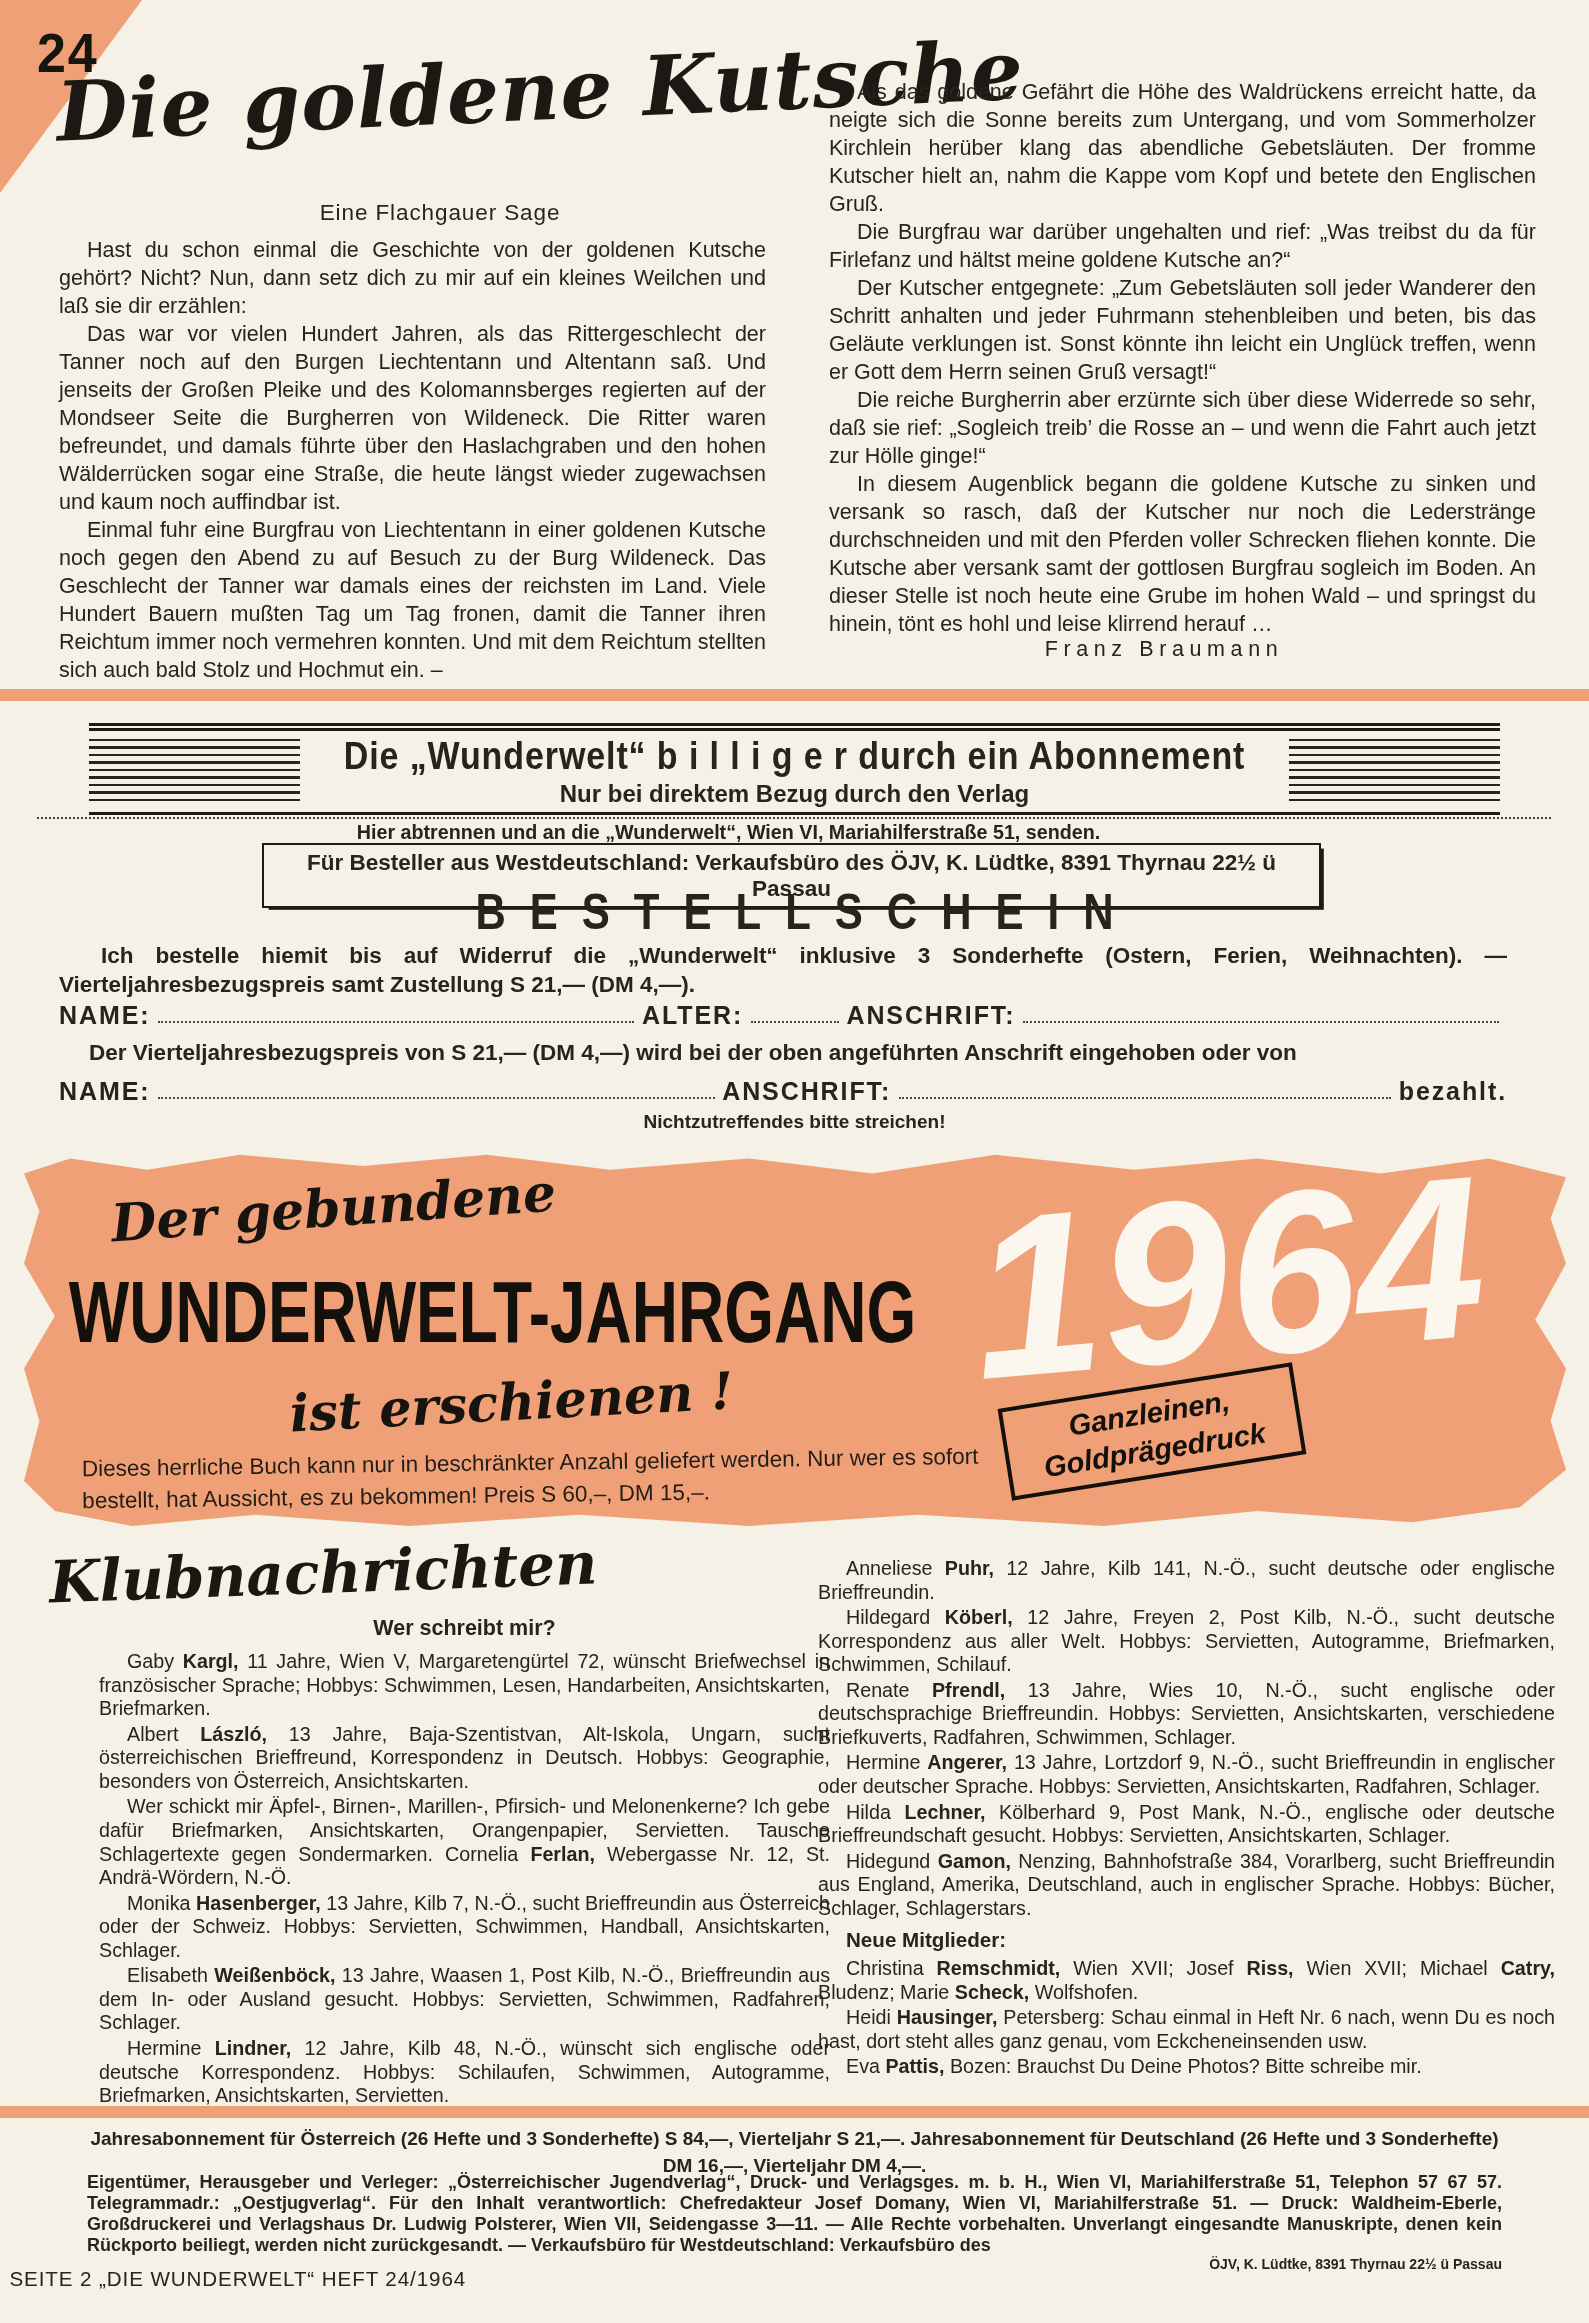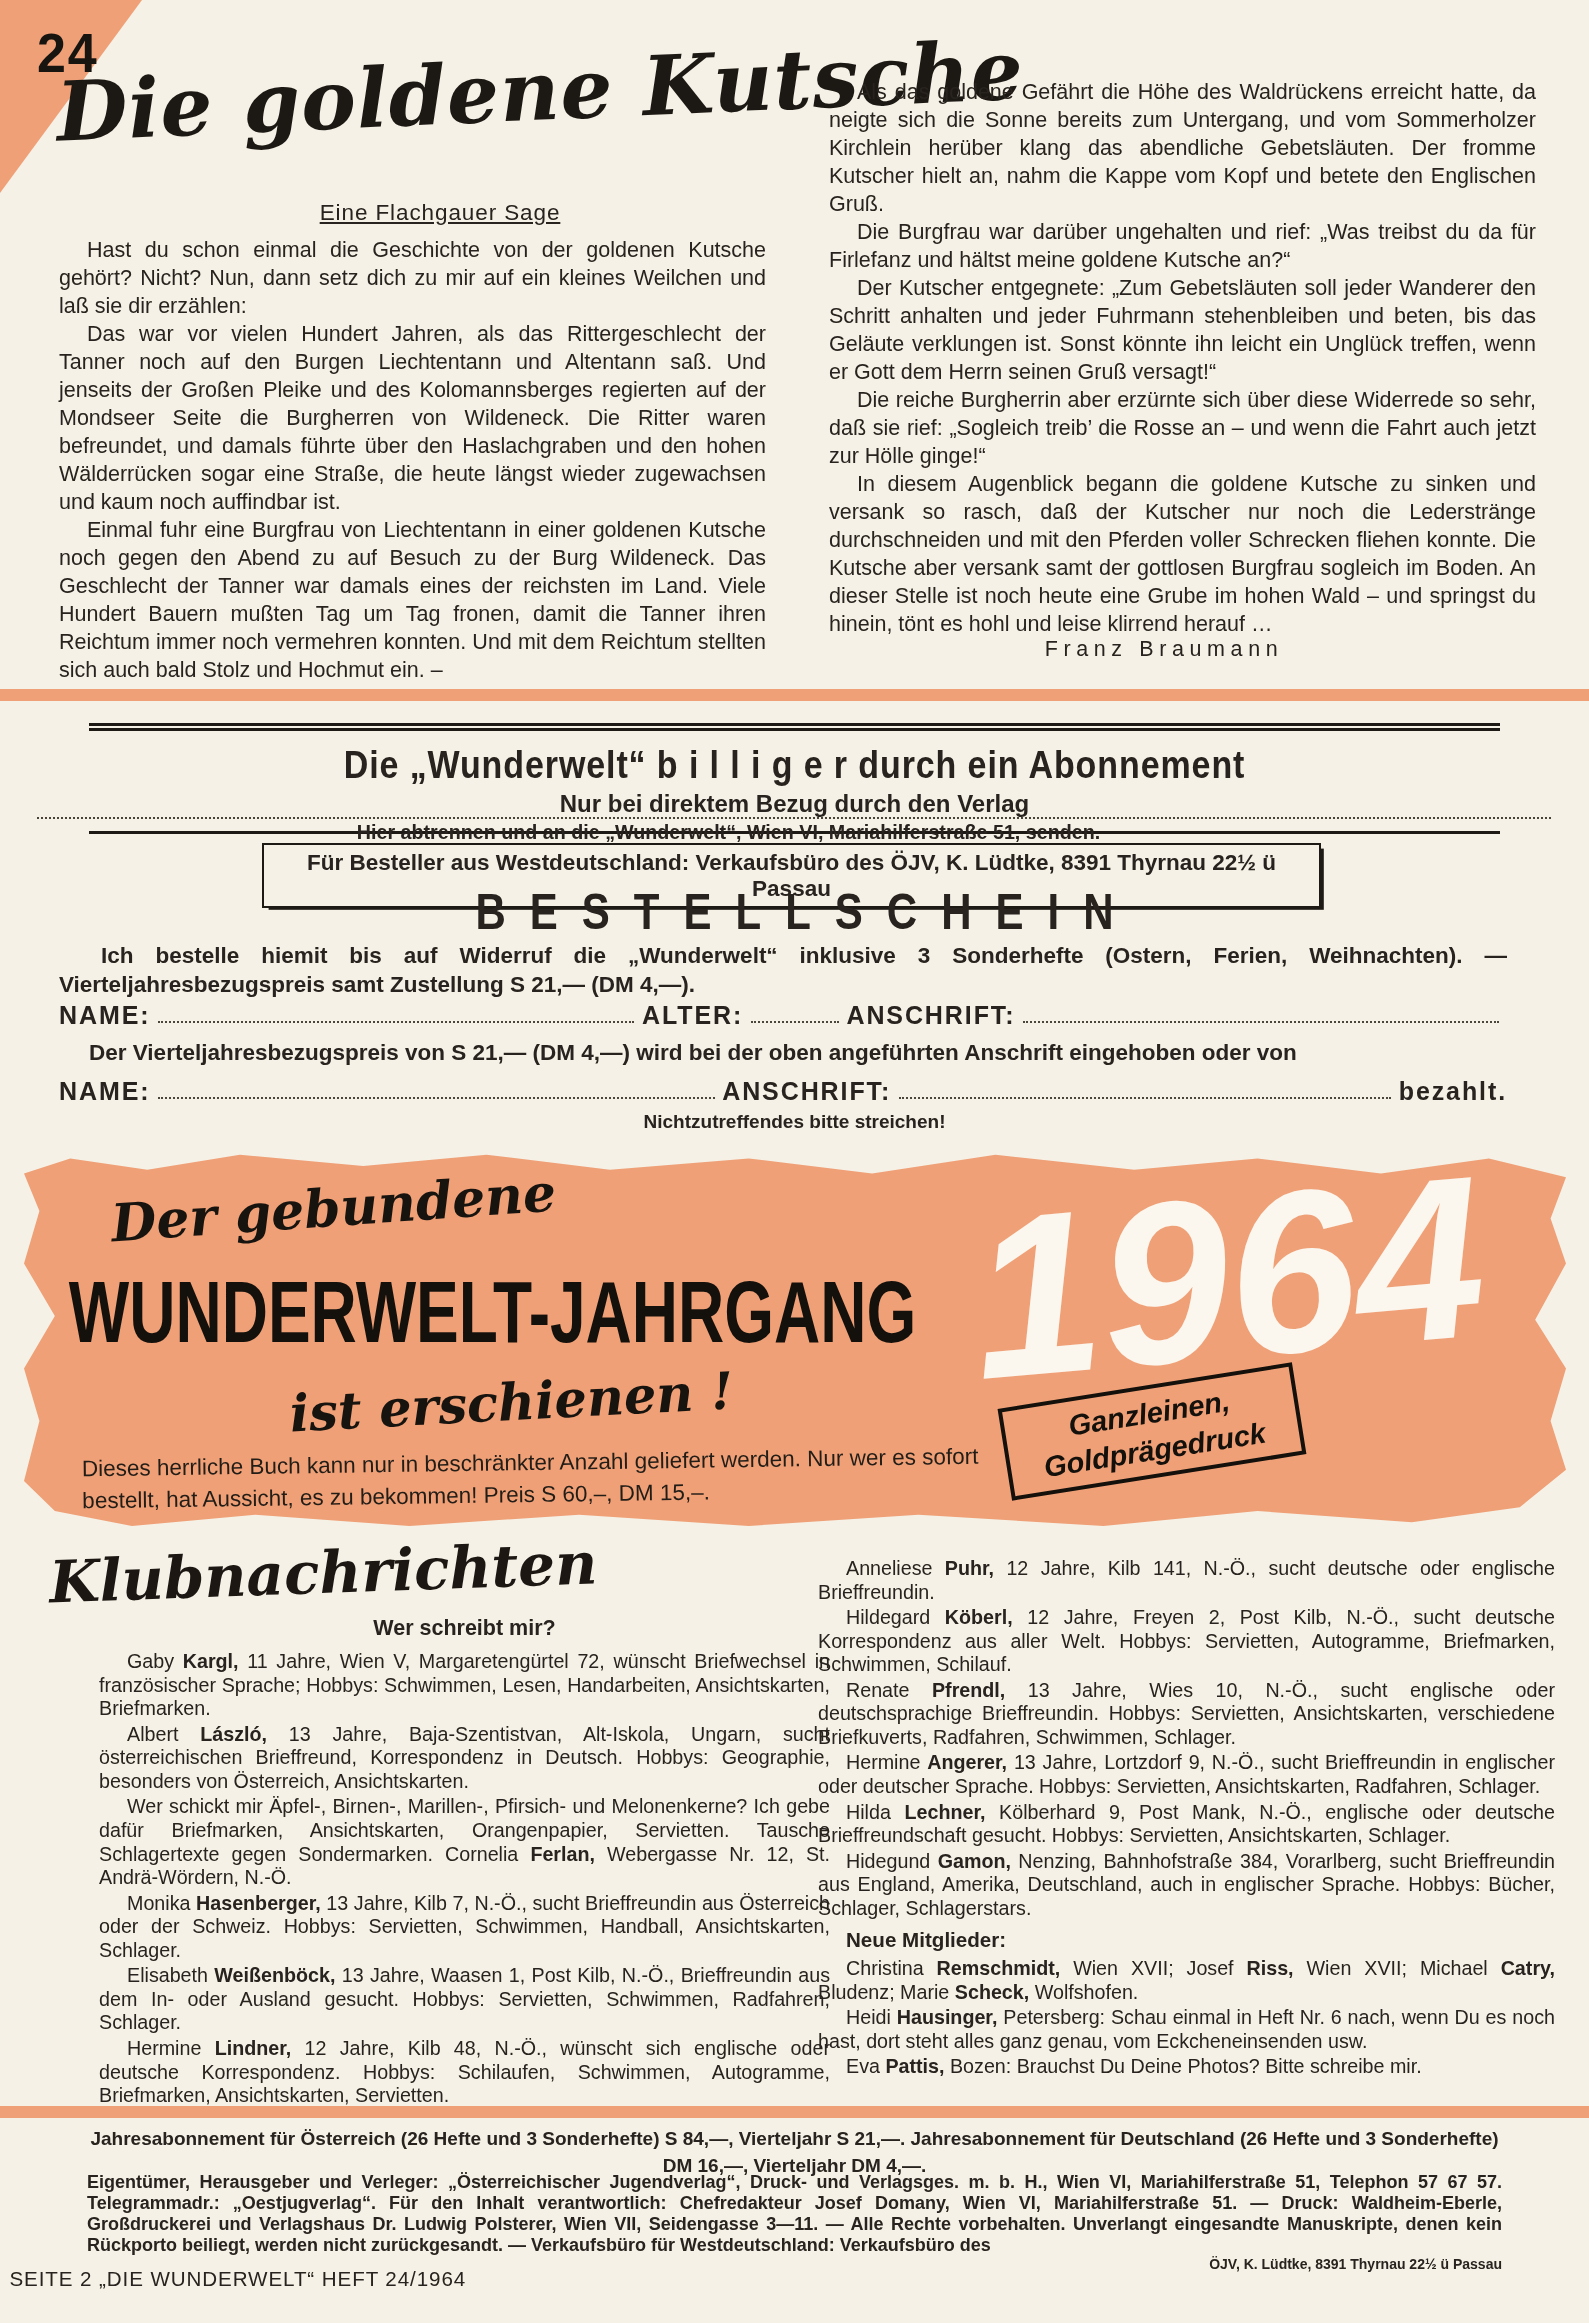--- a/index.html
+++ b/index.html
@@ -17,39 +17,39 @@
   .corner { position:absolute; top:0; left:0; width:150px; height:199px;
     background:var(--accent); clip-path:polygon(0 0, 142px 0, 0 193px); }
   .page-num { position:absolute; top:22.5px; left:37px; font-size:52px; font-weight:700;
     transform:scaleY(1.08); letter-spacing:1.9px; color:#181410; }
 
   
   .story-title { position:absolute; left:56px; top:47px; width:768px; text-align:center;
     font-family:"DejaVu Serif", serif; font-style:italic; font-weight:700; font-size:82px;
     transform:rotate(-2.5deg); color:#1c1813; letter-spacing:0.9px; white-space:nowrap; }
   .story-subtitle { position:absolute; left:56px; top:200px; width:768px; text-align:center;
-    font-size:22.5px; letter-spacing:0.9px;text-decoration:underline; }
+    font-size:22.5px; letter-spacing:0.9px; }
 
   
   .story-col { position:absolute; font-size:21.5px; line-height:28px; text-align:justify; hyphens:auto; }
   .story-col-left  { left:59px;  top:236px; width:707px; }
   .story-col-right { left:829px; top:78px;  width:707px; }
   .story-p { margin:0; text-indent:28px; }
   .story-author { position:absolute; left:829px; top:637px; width:670px; text-align:center;
     font-size:21.5px; letter-spacing:5.6px; }
 
   
   .bar { position:absolute; left:0; width:1589px; height:12px; background:var(--accent); }
   .bar-1 { top:689px; }
   .bar-2 { top:2106px; }
 
   
   .ad-box { position:absolute; left:89px; top:723px; width:1411px;
     border-top:8.4px double #1d1915; border-bottom:3.7px solid #1d1915; padding:3.7px 0; }
-  .ad-inner { display:flex; align-items:stretch;flex-direction:column; }
+  .ad-inner { display:flex; align-items:stretch; }
   .ad-stripes { width:211px; background:repeating-linear-gradient(to bottom,#2a241e 0 2.3px, transparent 2.3px 7.5px); margin:4.7px 0; }
   .ad-center { flex:1; text-align:center; padding:0 17px; }
   .ad-title { font-size:34px; font-weight:700; transform:scaleY(1.12); letter-spacing:0.9px; margin-top:1.9px; white-space:nowrap; }
   .ad-subtitle { font-size:24px; font-weight:700; margin-top:4.7px; }
 
   .perforation { position:absolute; left:37px; top:817px; width:1514px; border-top:2.8px dotted #494239; }
   .cut-line { position:absolute; left:0; top:821px; width:1457px; text-align:center;
     font-size:19.7px; font-weight:700; }
   .west-box { position:absolute; left:262px; top:843px; width:1059px; border:2.8px solid #1d1915;
     text-align:center; font-size:22.5px; font-weight:700; padding:4.7px 9.4px;

